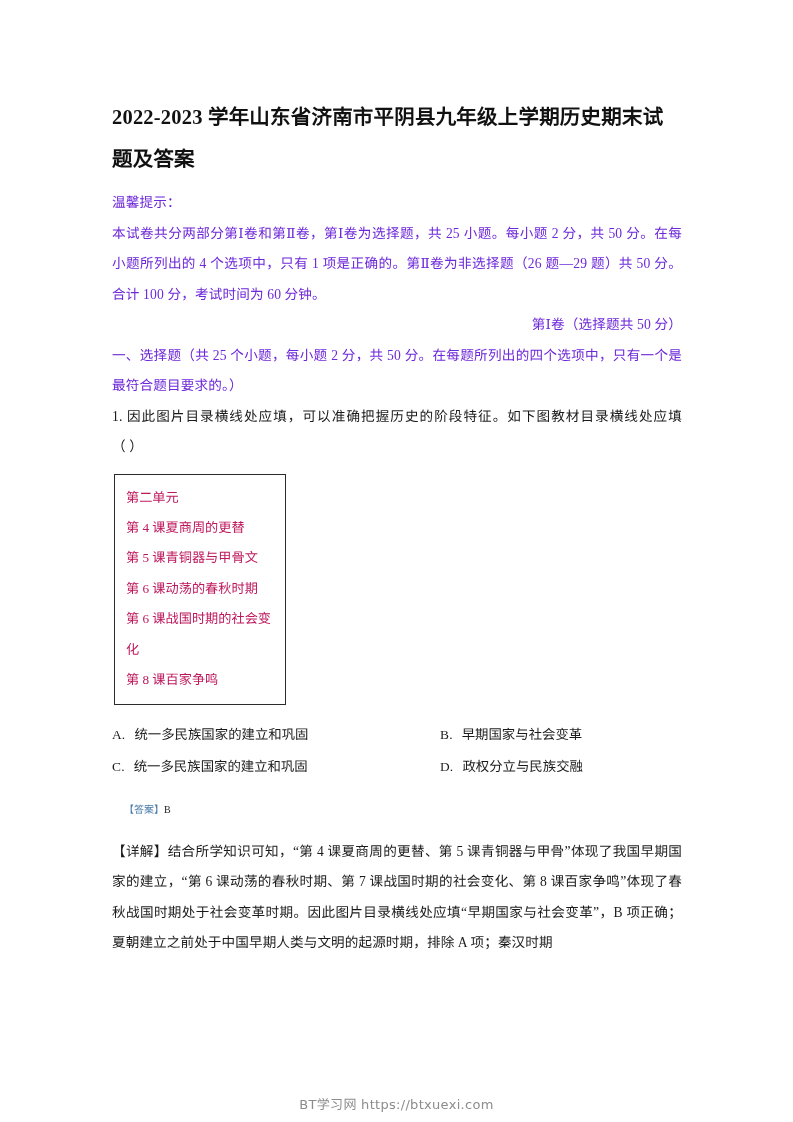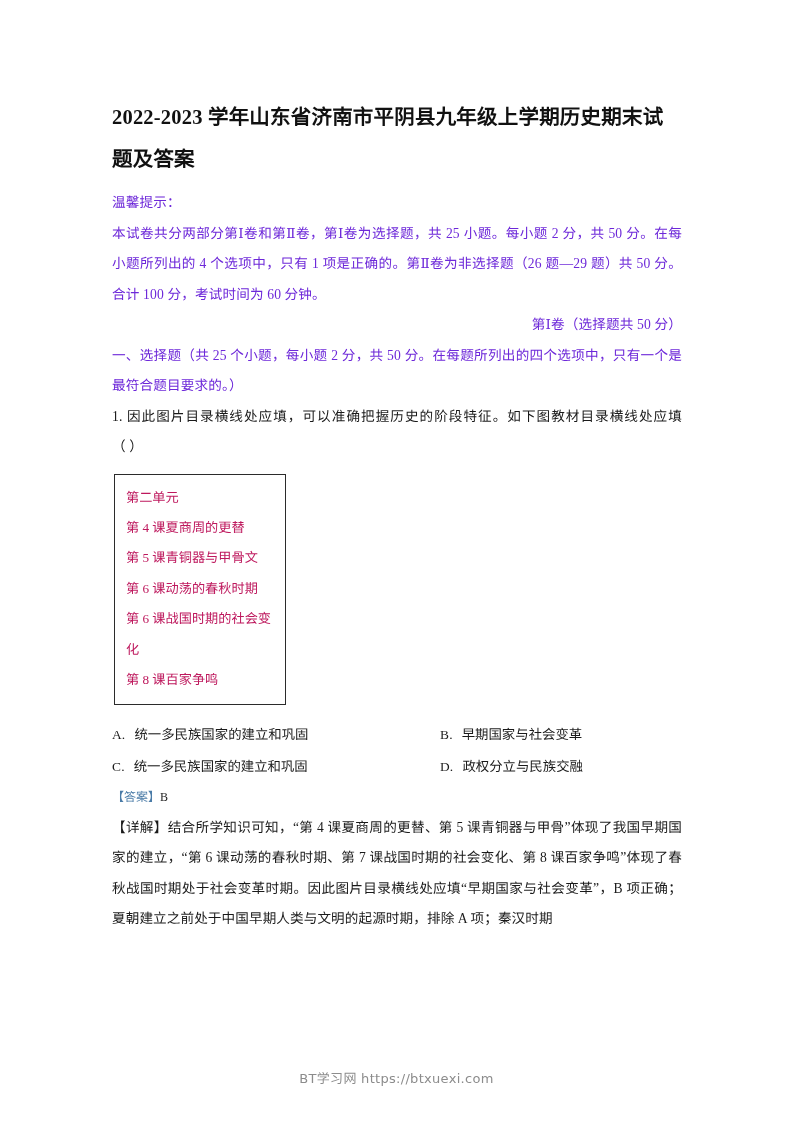--- a/index.html
+++ b/index.html
@@ -116,44 +116,44 @@
   .opt-letter {
     flex: 0 0 auto;
     margin-right: 9px;
     letter-spacing: 0.2px;
   }
   .opt-text {
     flex: 1 1 auto;
   }
 
   .answer-line, .analysis-line {
-    font-size: 12px;
+    font-size: 10px;
     line-height: 29.5px;
-    margin: 0;
+    margin: 12px;
   }
   .tag-blue {
     color: #4a7ba7;
   }
   .answer-value {
     color: #1d1d1d;
   }
 
   .detail-para {
     font-size: 13.6px;
     line-height: 30.5px;
     margin: 0;
     text-align: justify;
     text-justify: inter-ideograph;
     letter-spacing: 0.1px;
   }
 
   .footer {
     position: absolute;
     left: 0;
-    top: 1068px;
+    top: 1094px;
     width: 793px;
     text-align: center;
     font-size: 13px;
     color: #8c8c8c;
     font-family: "DejaVu Sans", "Liberation Sans", sans-serif;
     letter-spacing: 0.3px;
   }
 </style>
 </head>
 <body>

